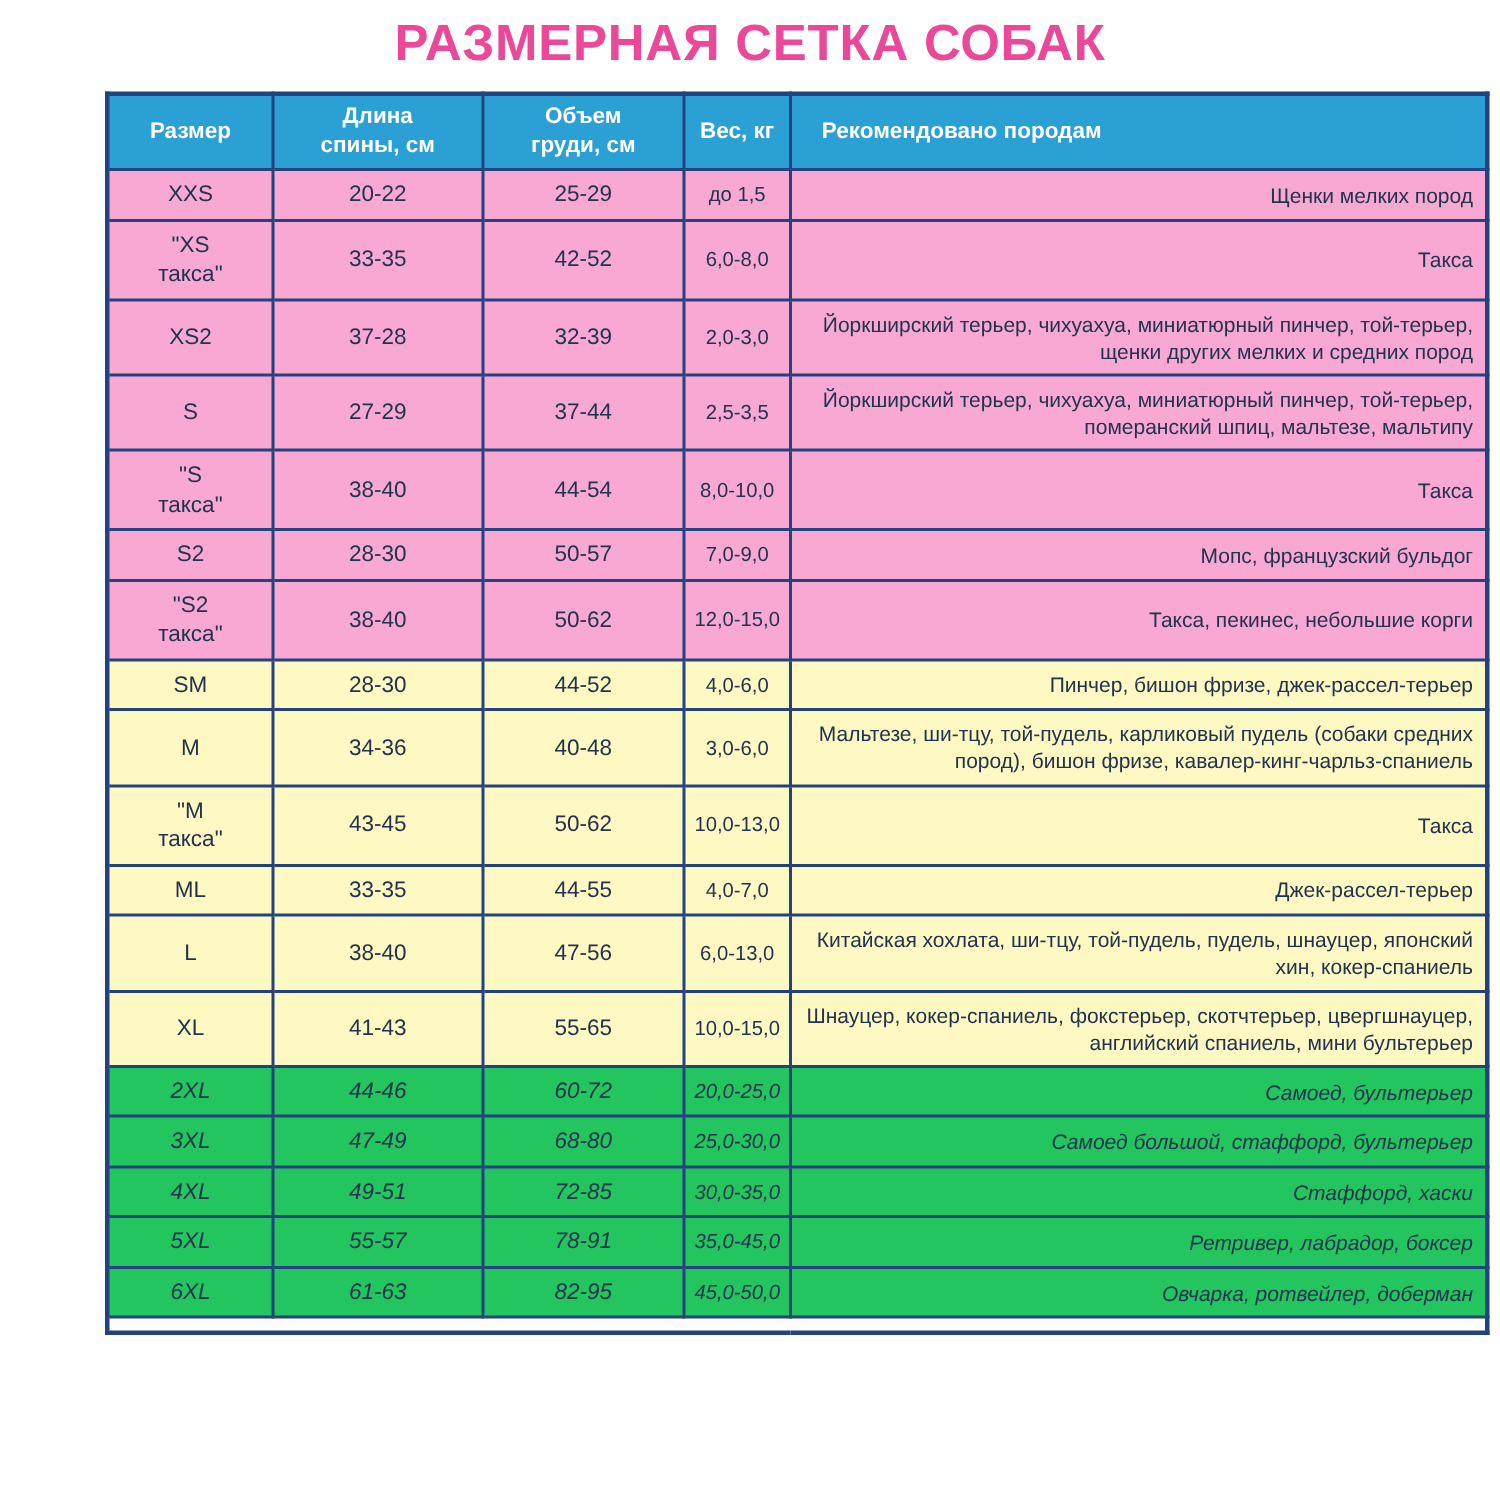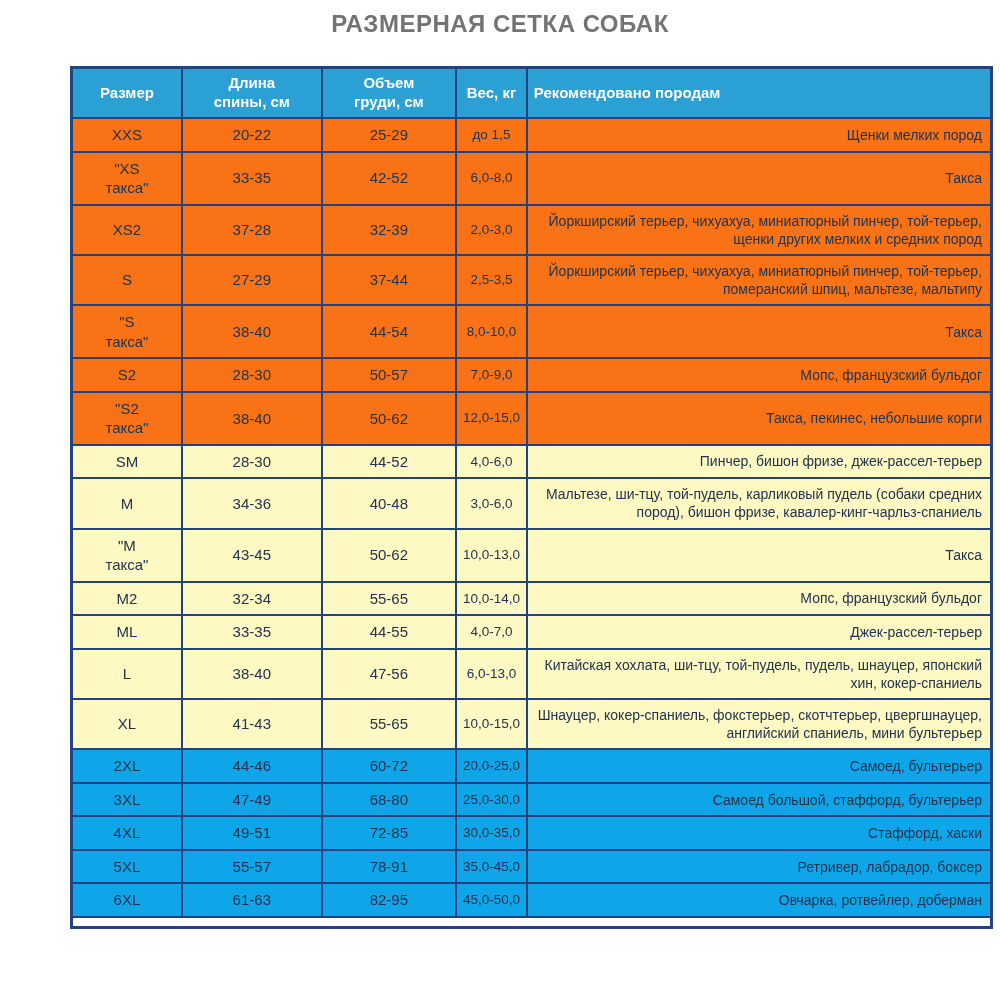--- a/index.html
+++ b/index.html
@@ -4,25 +4,25 @@
 <style>
   html, body {
     margin: 0; padding: 0;
     width: 1000px; height: 1000px;
     overflow: hidden;
     background: #ffffff;
     font-family: "Liberation Sans", sans-serif;
   }
   .page-title {
     text-align: center;
-    color: #737373;
-    font-size: 24px;
+    color: #ec4899;
+    font-size: 34px;
     font-weight: bold;
     letter-spacing: 0.5px;
-    margin: 10px 0 28px 0;
+    margin: 10px 0 12px 0;
   }
   table.size-table {
     border-collapse: collapse;
     table-layout: fixed;
     margin-left: 70px;
     width: 923px;
     border: 3px solid #24427e;
   }
   .size-table th, .size-table td {
     border: 2px solid #24427e;
@@ -31,39 +31,39 @@
     background: #2aa0d5;
     color: #ffffff;
     font-size: 15px;
     font-weight: bold;
     padding: 5px 6px;
     height: 38px;
     text-align: center;
     white-space: pre-line;
     line-height: 1.25;
   }
-  .size-table th.col-breeds { text-align: left; padding-left: 6px; }
+  .size-table th.col-breeds { text-align: left; padding-left: 20px; }
   .size-table td {
     color: #21334e;
     font-size: 15px;
     text-align: center;
     padding: 6px 5px;
     line-height: 1.3;
   }
   .size-table td.size-cell { white-space: pre-line; font-size: 15px; }
   .size-table td.weight-cell { font-size: 13.5px; padding-left: 2px; padding-right: 2px; }
   .size-table td.breeds-cell {
     text-align: right;
     font-size: 14px;
     padding-left: 9px;
     padding-right: 8px;
   }
-  tr.light td  { background: #f97316; }
+  tr.light td  { background: #f9a8d4; }
   tr.medium td { background: #fef9c3; }
-  tr.dark td   { background: #0ea5e9; }
+  tr.dark td   { background: #22c55e; font-style: italic; }
   tr.note-row td {
     background: #ffffff;
     color: #1f9ad6;
     font-weight: bold;
     font-size: 15px;
     text-align: center;
     padding: 4px 6px;
     line-height: 1.35;
   }
   
@@ -166,27 +166,20 @@
       </tr>
       <tr class="medium">
         <td class="size-cell">"M
 такса"</td>
         <td class="back-length-cell">43-45</td>
         <td class="chest-cell">50-62</td>
         <td class="weight-cell">10,0-13,0</td>
         <td class="breeds-cell">Такса</td>
       </tr>
       <tr class="medium">
-        <td class="size-cell">M2</td>
-        <td class="back-length-cell">32-34</td>
-        <td class="chest-cell">55-65</td>
-        <td class="weight-cell">10,0-14,0</td>
-        <td class="breeds-cell">Мопс, французский бульдог</td>
-      </tr>
-      <tr class="medium">
         <td class="size-cell">ML</td>
         <td class="back-length-cell">33-35</td>
         <td class="chest-cell">44-55</td>
         <td class="weight-cell">4,0-7,0</td>
         <td class="breeds-cell">Джек-рассел-терьер</td>
       </tr>
       <tr class="medium">
         <td class="size-cell">L</td>
         <td class="back-length-cell">38-40</td>
         <td class="chest-cell">47-56</td>

